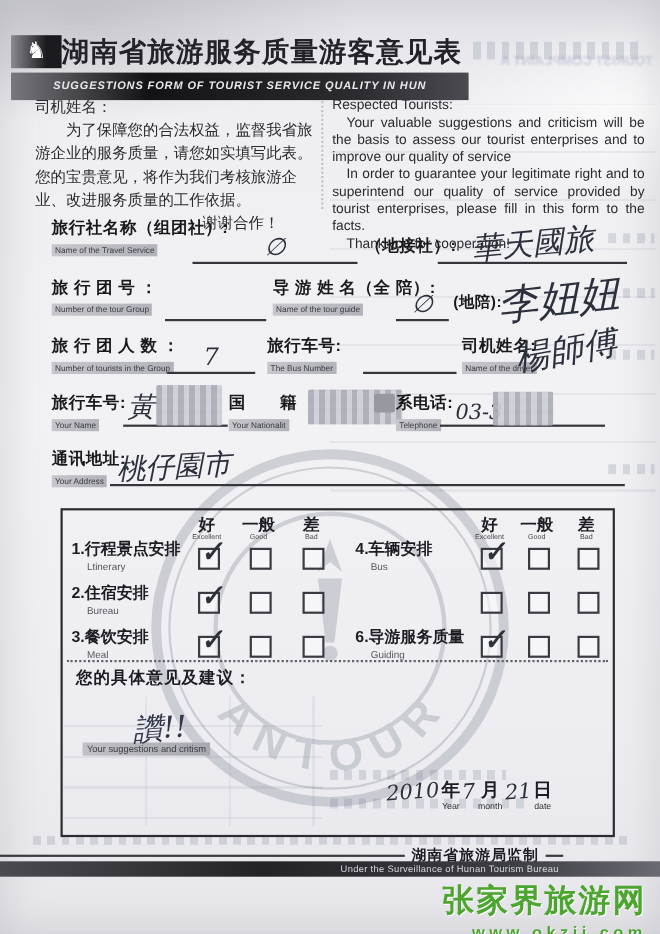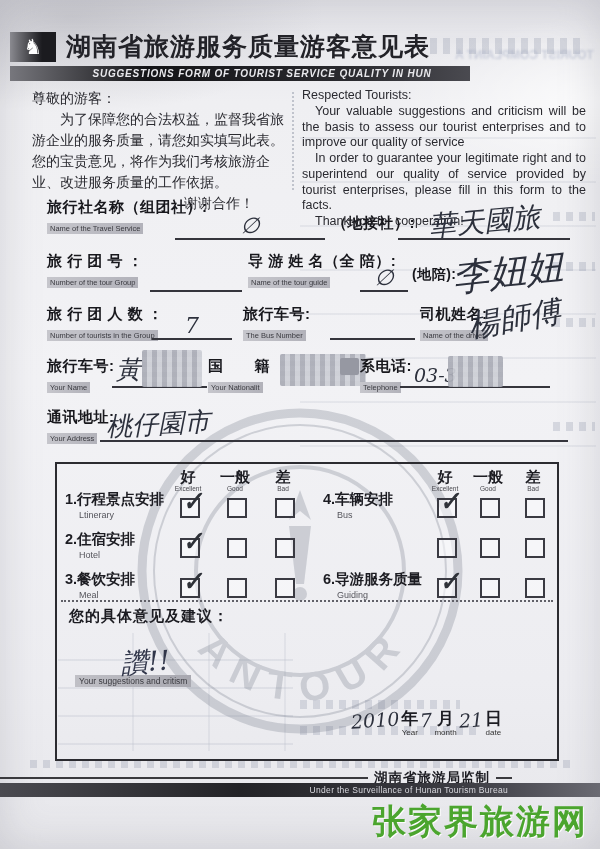--- a/index.html
+++ b/index.html
@@ -8,24 +8,24 @@
     background:
       radial-gradient(ellipse 420px 160px at 12% 2%, rgba(150,150,158,.35), transparent 60%),
       radial-gradient(ellipse 300px 120px at 100% 12%, rgba(255,255,255,.8), transparent 70%),
       linear-gradient(180deg,#e3e3e8 0%,#efeff2 12%,#f2f2f5 45%,#ededf1 80%,#e7e7eb 100%);
     box-shadow:inset 0 0 40px rgba(120,120,130,.25);}
   
   .hdr{position:absolute;left:10px;top:30px;}
   .hdr-row{display:flex;align-items:center;}
   .horse-box{width:46px;height:30px;background:linear-gradient(90deg,#8a8a90,#1b1b1f 70%);
     display:flex;align-items:center;justify-content:center;color:#fff;font-size:21px;}
-  .title{font-size:25px;font-weight:bold;color:#222228;margin-left:10px;letter-spacing:1px;white-space:nowrap;}
-  .subbar{margin-top:3px;width:416px;height:15px;display:flex;align-items:center;justify-content:center;
+  .title{font-size:25px;font-weight:bold;color:#222228;letter-spacing:1px;white-space:nowrap;}
+  .subbar{margin-top:3px;width:416px;height:25px;display:flex;align-items:center;justify-content:center;
     background:linear-gradient(90deg,#77777d,#131316 30%,#2b2b30 75%,#4a4a50 100%);
-    color:#e8e8ec;font-size:10px;font-weight:bold;font-style:italic;letter-spacing:.8px;white-space:nowrap;padding-left:44px;}
+    color:#e8e8ec;font-size:10px;font-weight:bold;font-style:italic;letter-spacing:.8px;white-space:nowrap;}
   .ghost-tr{position:absolute;right:6px;top:46px;text-align:right;transform:scaleX(-1);
     color:rgba(148,158,185,.4);filter:blur(1px);font-weight:bold;font-size:12px;line-height:1.5;}
   
   .intro-cn{position:absolute;left:32px;top:88px;width:256px;font-size:14px;line-height:1.5;
     font-family:"DejaVu Serif",serif;color:#2a2a30;}
   .intro-cn .body{text-indent:2em;}
   .intro-cn .close{text-align:right;padding-right:34px;}
   .divider-v{position:absolute;left:292px;top:92px;height:98px;border-left:2px dotted #9aa0ae;opacity:.55;}
   .intro-en{position:absolute;left:302px;top:88px;width:284px;font-size:12.5px;line-height:1.26;
     text-align:justify;color:#2a2a30;}
@@ -77,21 +77,21 @@
   .stamp{position:absolute;left:105px;top:398px;width:390px;height:350px;opacity:.27;pointer-events:none;}
   
   .footline{position:absolute;left:0;top:769px;width:512px;display:flex;align-items:center;}
   .footline .ln{height:2px;background:#3a3a3e;flex:1;}
   .footline .ln2{height:2px;background:#3a3a3e;width:16px;}
   .footline .txt{font-weight:bold;font-size:13.5px;padding:0 6px;letter-spacing:1px;white-space:nowrap;}
   .footbar{position:absolute;left:0;top:783px;width:600px;height:14px;display:flex;align-items:center;justify-content:flex-end;
     background:linear-gradient(90deg,#4a4a50,#232327 40%,#3d3d44 78%,#6a6a72 100%);}
   .footbar span{color:#d9d9df;font-size:8.5px;margin-right:92px;letter-spacing:.3px;padding-left:26px;}
   .site{position:absolute;right:12px;top:799px;text-align:right;color:#4ba52e;}
-  .site .name{font-size:34px;font-weight:bold;font-family:"DejaVu Serif",serif;
+  .site .name{font-size:29px;font-weight:bold;font-family:"DejaVu Serif",serif;
     text-shadow:1px 1px 0 rgba(255,255,255,.9);letter-spacing:2px;}
   .site .url{font-size:15px;font-weight:bold;letter-spacing:4px;margin-top:1px;
     text-shadow:1px 1px 0 rgba(255,255,255,.9);}
 </style>
 </head>
 <body>
 
 <div class="page">
 
   <div class="bleed-lines" style="left:300px;top:95px;width:296px;height:360px;"></div>
@@ -121,21 +121,21 @@
   <div class="hdr">
     <div class="hdr-row">
       <div class="horse-box">♞</div>
       <div class="title">湖南省旅游服务质量游客意见表</div>
     </div>
     <div class="subbar">SUGGESTIONS FORM OF TOURIST SERVICE QUALITY IN HUN</div>
   </div>
   <div class="ghost-tr">TOURIST COMPLAINT A</div>
 
   <div class="intro-cn">
-    <div>尊敬的游客：</div>
+    <div>司机姓名：</div>
     <div class="body">为了保障您的合法权益，监督我省旅游企业的服务质量，请您如实填写此表。您的宝贵意见，将作为我们考核旅游企业、改进服务质量的工作依据。</div>
     <div class="close">谢谢合作！</div>
   </div>
   <div class="divider-v"></div>
   <div class="intro-en">
     <p class="sal">Respected Tourists:</p>
     <p>Your valuable suggestions and criticism will be the basis to assess our tourist enterprises and to improve our quality of service</p>
     <p>In order to guarantee your legitimate right and to superintend our quality of service provided by tourist enterprises, please fill in this form to the facts.</p>
     <p>Thank you for cooperation!</p>
   </div>
@@ -259,21 +259,21 @@
     <div class="item" style="left:8px;top:26px;">
       <div class="it-cn">1.行程景点安排</div>
       <div class="it-en">Ltinerary</div>
     </div>
     <span class="cb checked" style="left:123px;top:34px;"></span>
     <span class="cb" style="left:170px;top:34px;"></span>
     <span class="cb" style="left:218px;top:34px;"></span>
 
     <div class="item" style="left:8px;top:66px;">
       <div class="it-cn">2.住宿安排</div>
-      <div class="it-en">Hotel</div>
+      <div class="it-en">Bureau</div>
     </div>
     <span class="cb checked" style="left:123px;top:74px;"></span>
     <span class="cb" style="left:170px;top:74px;"></span>
     <span class="cb" style="left:218px;top:74px;"></span>
 
     <div class="item" style="left:8px;top:106px;">
       <div class="it-cn">3.餐饮安排</div>
       <div class="it-en">Meal</div>
     </div>
     <span class="cb checked" style="left:123px;top:114px;"></span>

